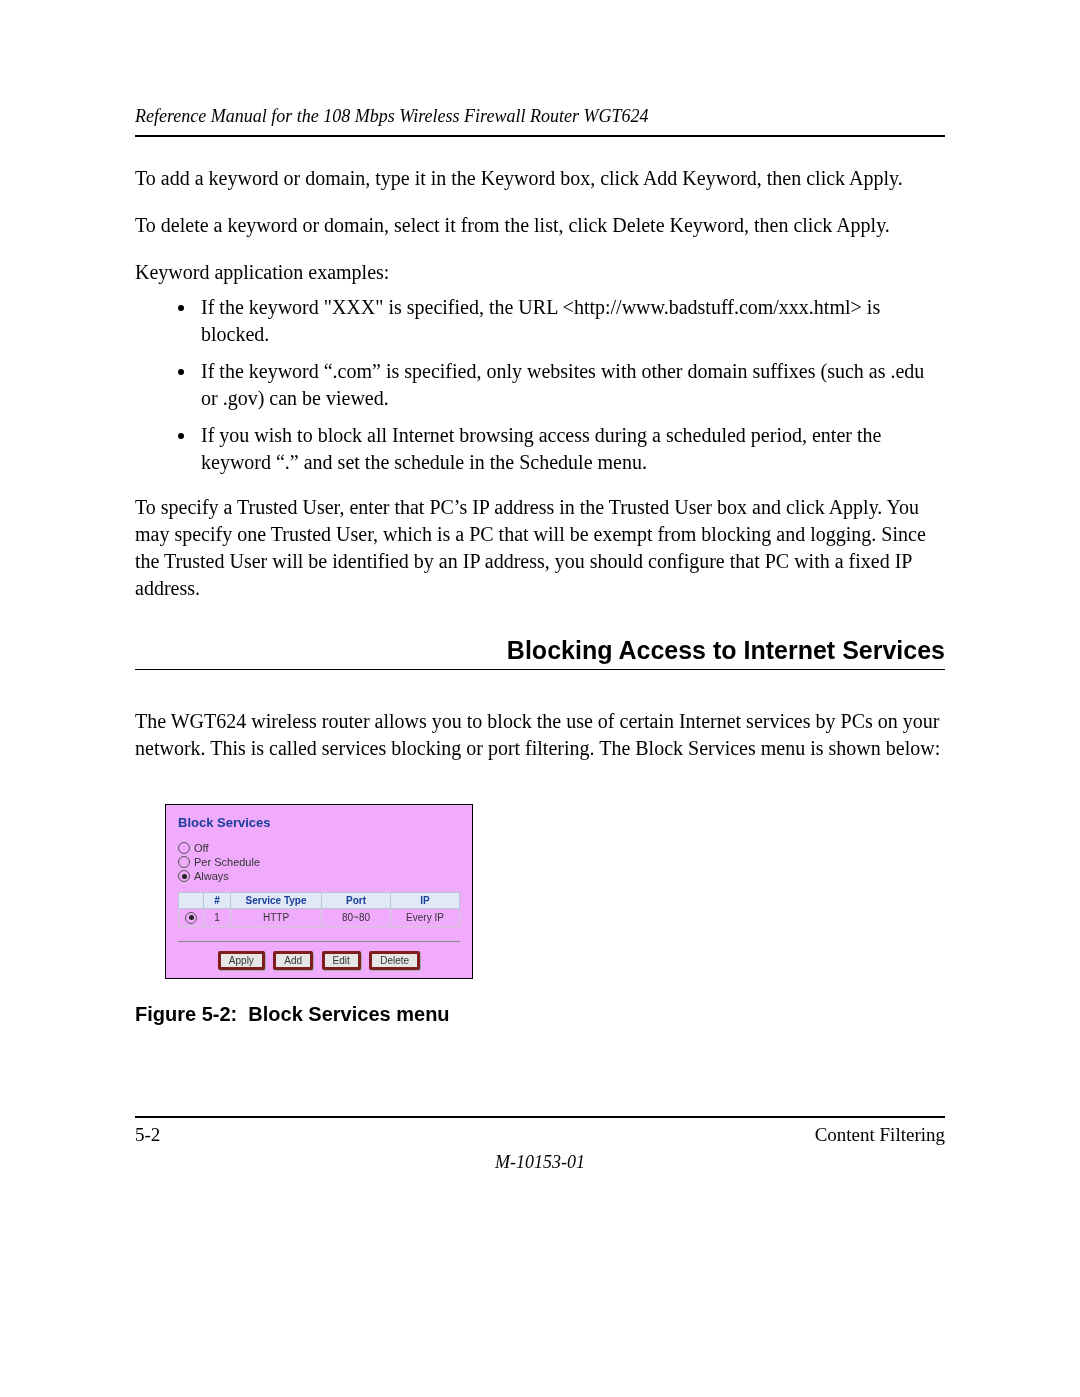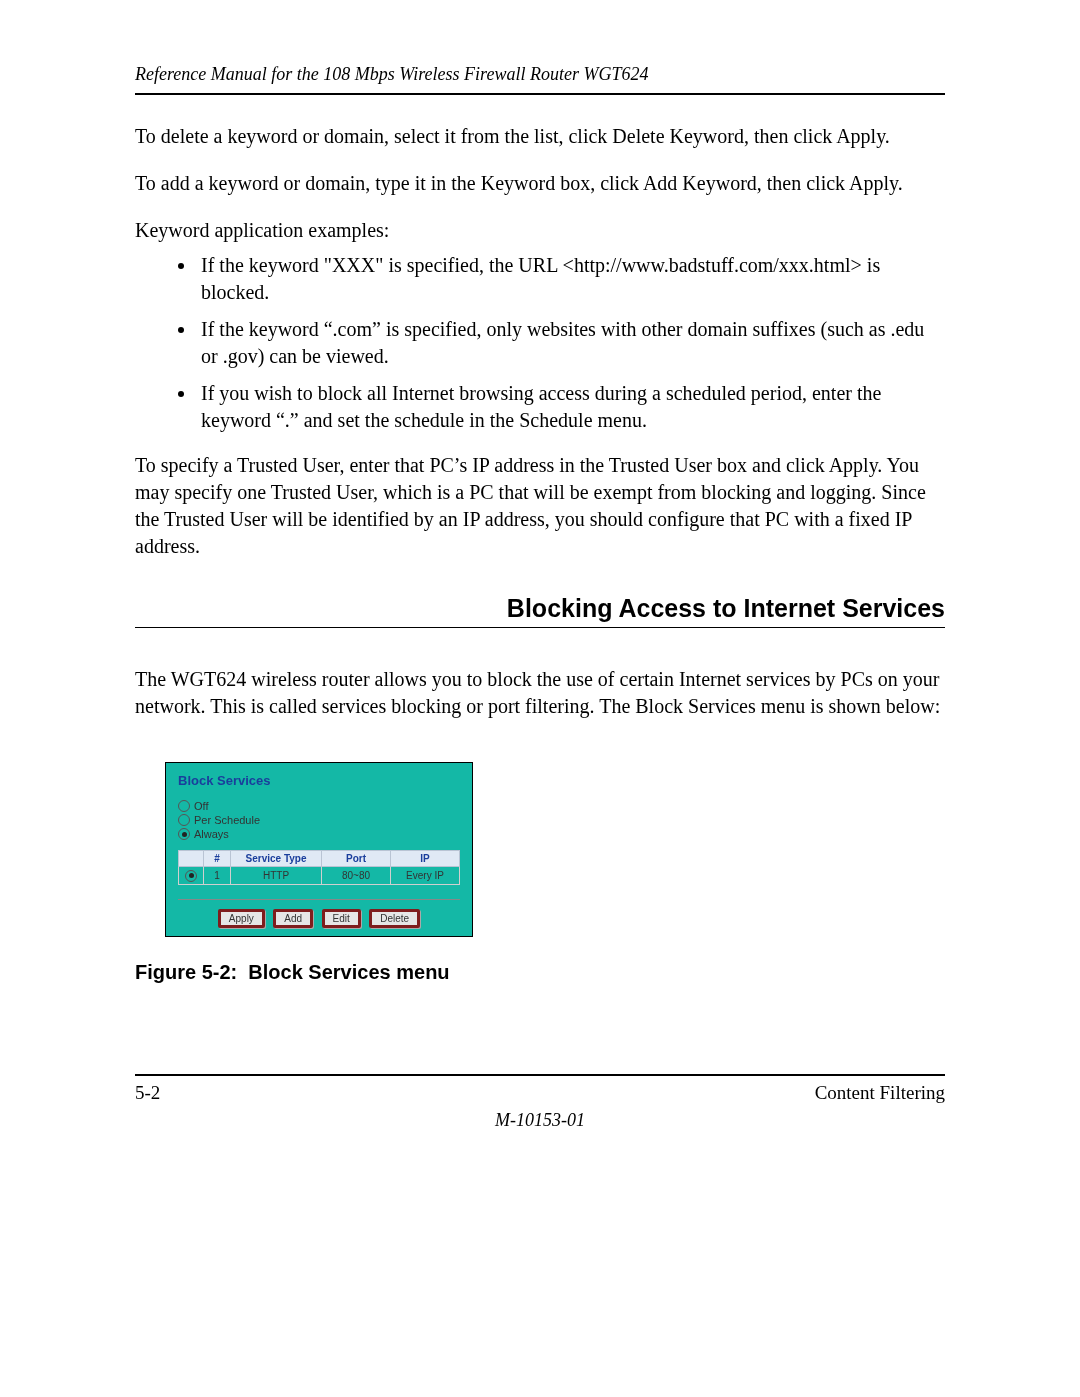--- a/index.html
+++ b/index.html
@@ -5,21 +5,21 @@
   body {
     margin: 0;
     background: #ffffff;
     font-family: "Times New Roman", Times, serif;
     color: #000;
     width: 1080px;
   }
   .page {
     box-sizing: border-box;
     width: 1080px;
-    padding: 64px 135px 90px 135px;
+    padding: 106px 135px 90px 135px;
     position: relative;
   }
   .running-header {
     font-style: italic;
     font-size: 18px;
     margin: 0 0 8px 0;
   }
   .hr-thick {
     border: none;
     border-top: 2px solid #000;
@@ -53,21 +53,21 @@
     border-top: 1.5px solid #000;
     margin: 0 0 38px 0;
   }
   .figure-box {
     display: inline-block;
     border: 1px solid #000;
     padding: 10px 12px 8px 12px;
     font-family: Arial, Helvetica, sans-serif;
     width: 282px;
     margin: 22px 0 24px 30px;
-    background: #14b8a6;
+    background: #f0abfc;
   }
   .figure-title {
     color: #1a3e9c;
     font-weight: bold;
     font-size: 13px;
     margin-bottom: 12px;
   }
   .radio-row {
     display: flex;
     align-items: center;
@@ -153,22 +153,22 @@
   }
 </style>
 </head>
 <body>
 
 <div class="page">
 
   <p class="running-header">Reference Manual for the 108 Mbps Wireless Firewall Router WGT624</p>
   <hr class="hr-thick">
 
+  <p class="para">To add a keyword or domain, type it in the Keyword box, click Add Keyword, then click Apply.</p>
   <p class="para">To delete a keyword or domain, select it from the list, click Delete Keyword, then click Apply.</p>
-  <p class="para">To add a keyword or domain, type it in the Keyword box, click Add Keyword, then click Apply.</p>
   <p class="para" style="margin-bottom:8px;">Keyword application examples:</p>
 
   <ul class="bullets">
     <li>If the keyword "XXX" is specified, the URL &lt;http://www.badstuff.com/xxx.html&gt; is blocked.</li>
     <li>If the keyword “.com” is specified, only websites with other domain suffixes (such as .edu or .gov) can be viewed.</li>
     <li>If you wish to block all Internet browsing access during a scheduled period, enter the keyword “.” and set the schedule in the Schedule menu.</li>
   </ul>
 
   <p class="para">To specify a Trusted User, enter that PC’s IP address in the Trusted User box and click Apply. You may specify one Trusted User, which is a PC that will be exempt from blocking and logging. Since the Trusted User will be identified by an IP address, you should configure that PC with a fixed IP address.</p>
 

